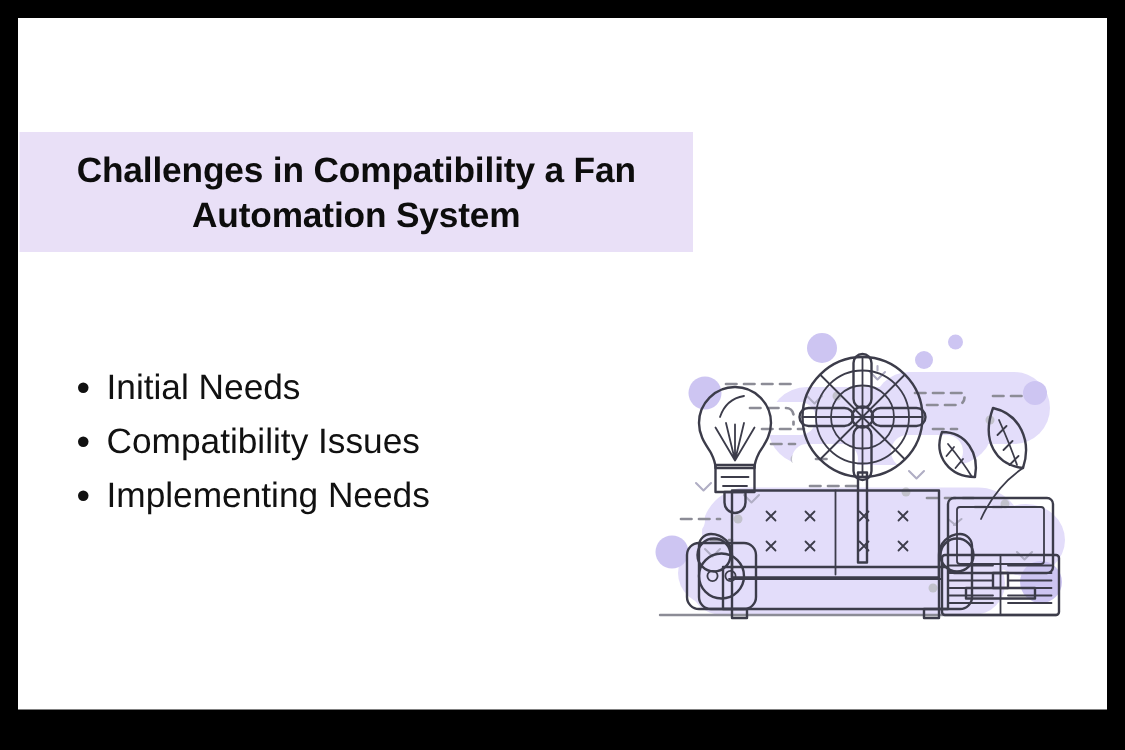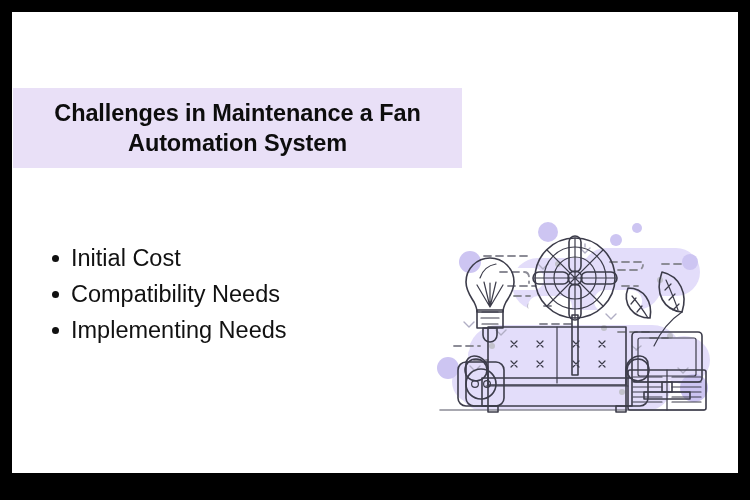--- a/index.html
+++ b/index.html
@@ -100,32 +100,32 @@
     height: 100%;
   }
 </style>
 </head>
 <body>
 
 <div class="slide-frame">
   <div class="slide-canvas">
 
     <div class="title-band">
-      <div class="title-text">Challenges in Maintenance a Fan
+      <div class="title-text">Challenges in Compatibility a Fan
 Automation System</div>
     </div>
 
     <ul class="bullet-list">
       <li class="bullet-item">
         <span class="bullet-dot"></span>
-        <span>Initial Cost</span>
+        <span>Initial Needs</span>
       </li>
       <li class="bullet-item">
         <span class="bullet-dot"></span>
-        <span>Compatibility Needs</span>
+        <span>Compatibility Issues</span>
       </li>
       <li class="bullet-item">
         <span class="bullet-dot"></span>
         <span>Implementing Needs</span>
       </li>
     </ul>
 
     <div class="illustration">
       <svg viewBox="0 0 290 220" xmlns="http://www.w3.org/2000/svg">
         <defs>

